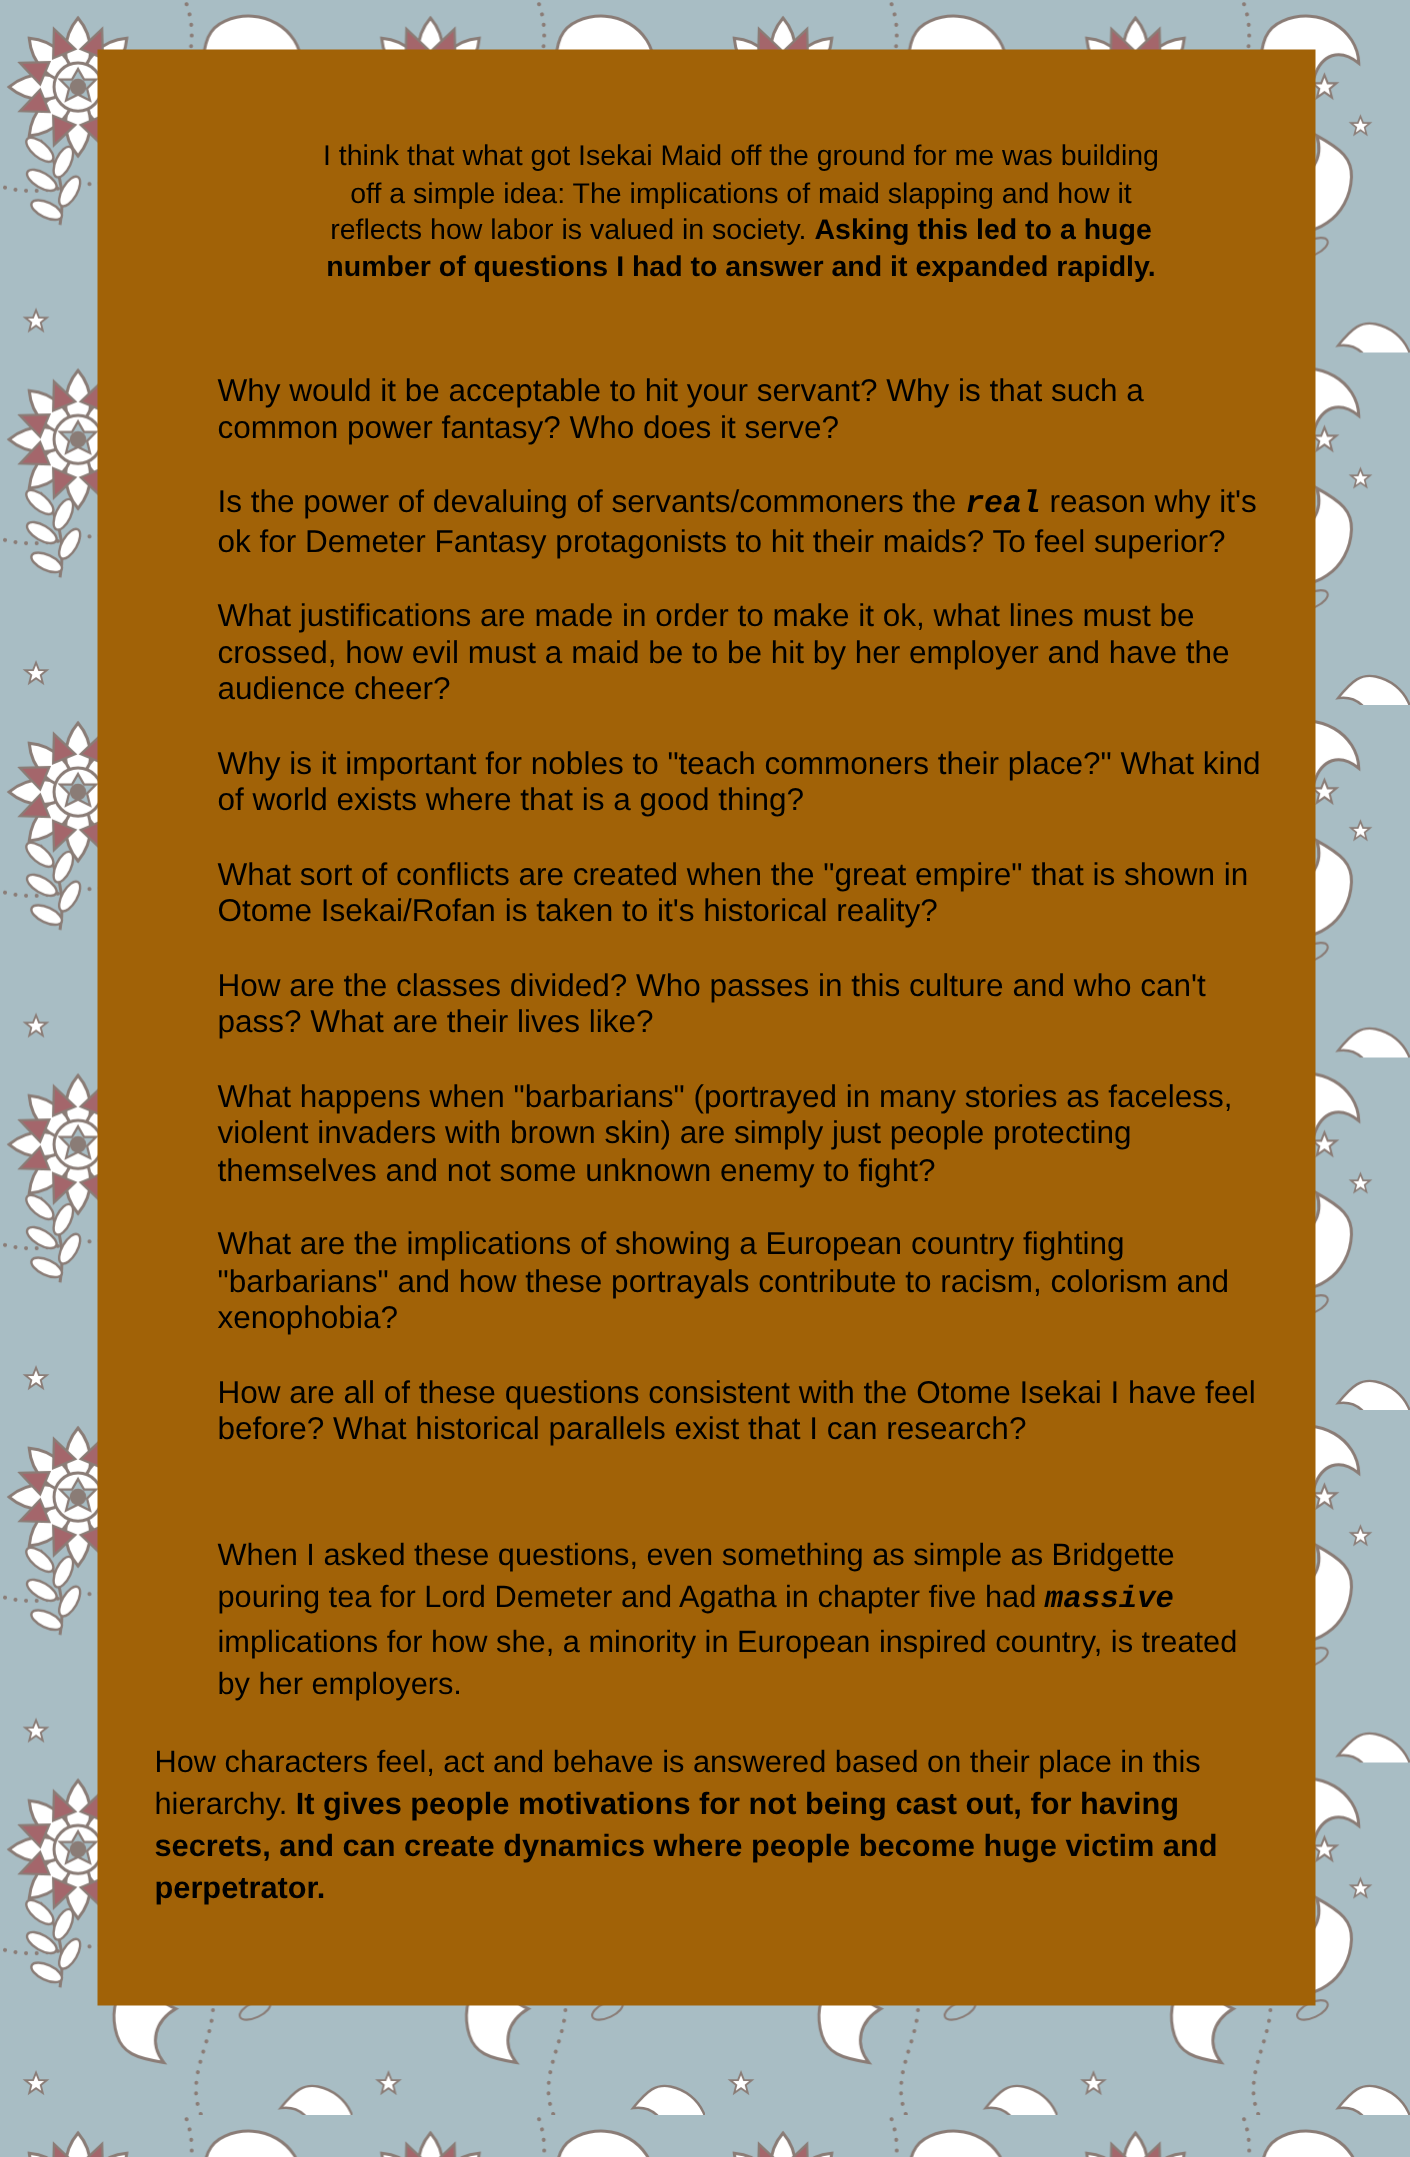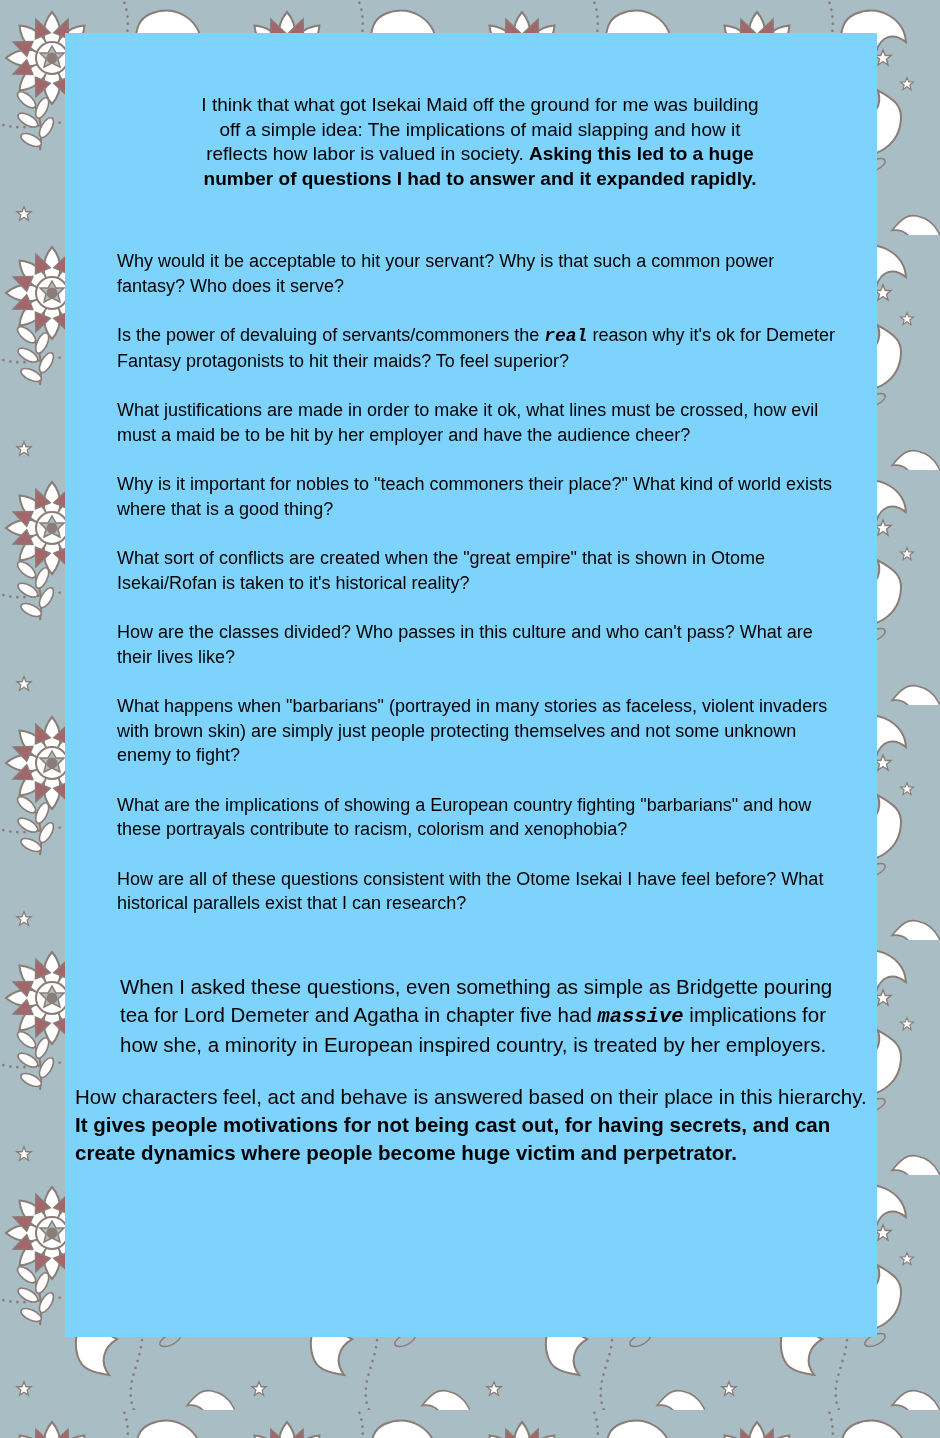--- a/index.html
+++ b/index.html
@@ -17,37 +17,37 @@
     top: 0; left: 0;
     width: 940px; height: 1438px;
     display: block;
   }
   .page {
     position: absolute;
     left: 65px;
     top: 33px;
     width: 812px;
     height: 1304px;
-    background: #7dd3fc;
+    background: #a16207;
     box-sizing: border-box;
-    padding: 60px 34px 0 52px;
+    padding: 60px 34px 0 80px;
   }
   .intro {
     margin: 0 auto;
     max-width: 565px;
     text-align: center;
     font-size: 19px;
     line-height: 24.6px;
   }
   .intro strong { font-weight: bold; }
   .questions {
     display: flow-root;
     margin-top: 58px;
     max-width: 740px;
-    font-size: 18px;
+    font-size: 21px;
     line-height: 24.5px;
   }
   .q { margin: 0 0 25px 0; }
   .bi { font-weight: bold; font-style: italic; font-family: Liberation Mono, monospace; }
   .closing {
     font-size: 20.5px;
     line-height: 28px;
   }
   .c1 { margin: 32px auto 0 auto; max-width: 720px; }
   .c2 { margin: 24px -24px 0 -42px; }

